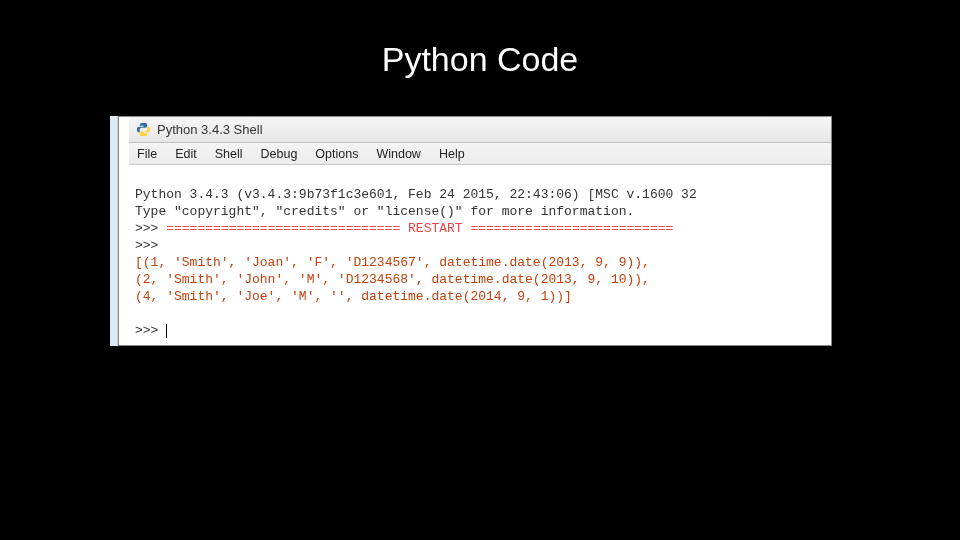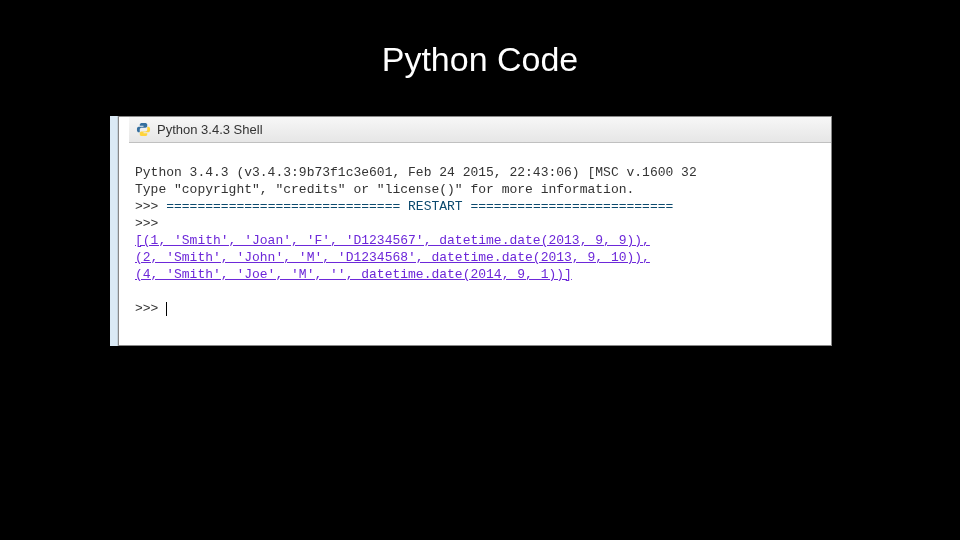--- a/index.html
+++ b/index.html
@@ -62,22 +62,22 @@
   .console {
     font-family: "Courier New", monospace;
     font-size: 13px;
     line-height: 17px;
     padding: 4px 6px;
     color: #333;
     white-space: pre;
     overflow: hidden;
   }
   .console .prompt { color: #333; }
-  .console .out { color: #6d28d9; text-decoration: underline; }
-  .console .orange { color: #0c4a6e; }
+  .console .out { color: #c2410c; }
+  .console .orange { color: #ef4444; }
   .console .cursor {
     display: inline-block;
     width: 1px;
     height: 14px;
     background: #000;
     vertical-align: text-bottom;
     margin-left: 0px;
   }
   .left-strip {
     position: absolute;
@@ -99,20 +99,29 @@
   <div class="titlebar">
     <span class="icon">
       <svg width="15" height="15" viewBox="0 0 16 16">
         <path d="M7 1c-2 0-3 .5-3 2v1h4v1H3c-1.5 0-2 1-2 3s.5 3 2 3h1V8c0-1.5 1-2 2-2h4c1 0 2-.5 2-2V3c0-1.5-1-2-3-2H7z" fill="#356f9f"></path>
         <path d="M9 15c2 0 3-.5 3-2v-1H8v-1h5c1.5 0 2-1 2-3s-.5-3-2-3h-1v3c0 1.5-1 2-2 2H6c-1 0-2 .5-2 2v1c0 1.5 1 2 3 2h2z" fill="#ffd43b"></path>
       </svg>
     </span>
     <span>Python 3.4.3 Shell</span>
   </div>
 
+  <div class="menubar">
+    <span>File</span>
+    <span>Edit</span>
+    <span>Shell</span>
+    <span>Debug</span>
+    <span>Options</span>
+    <span>Window</span>
+    <span>Help</span>
+  </div>
 
   <div class="console">
 <span>Python 3.4.3 (v3.4.3:9b73f1c3e601, Feb 24 2015, 22:43:06) [MSC v.1600 32</span>
 <span>Type "copyright", "credits" or "license()" for more information.</span>
 <span class="prompt">&gt;&gt;&gt; </span><span class="orange">============================== RESTART ==========================</span>
 <span class="prompt">&gt;&gt;&gt; </span>
 <span class="out">[(1, 'Smith', 'Joan', 'F', 'D1234567', datetime.date(2013, 9, 9)),</span>
 <span class="out">(2, 'Smith', 'John', 'M', 'D1234568', datetime.date(2013, 9, 10)),</span>
 <span class="out">(4, 'Smith', 'Joe', 'M', '', datetime.date(2014, 9, 1))]</span>
 

